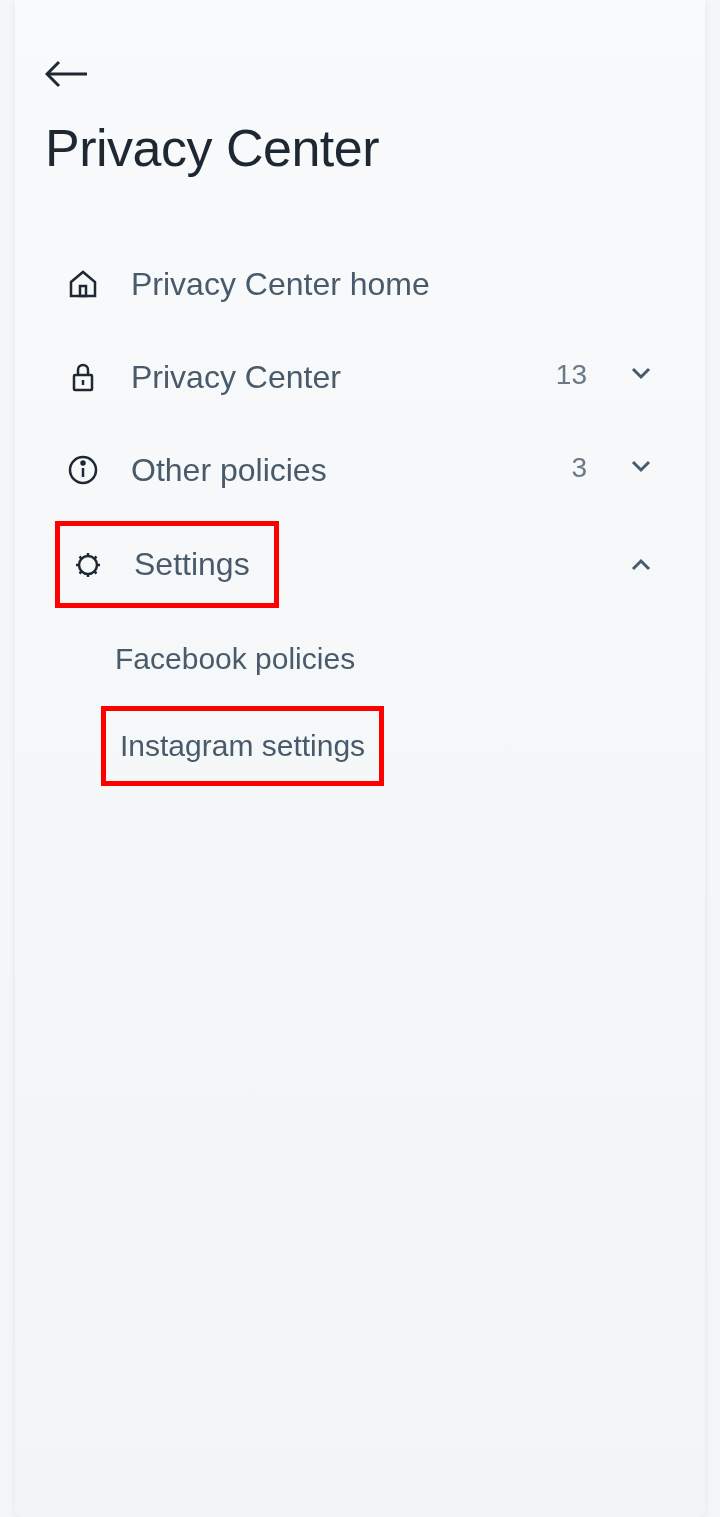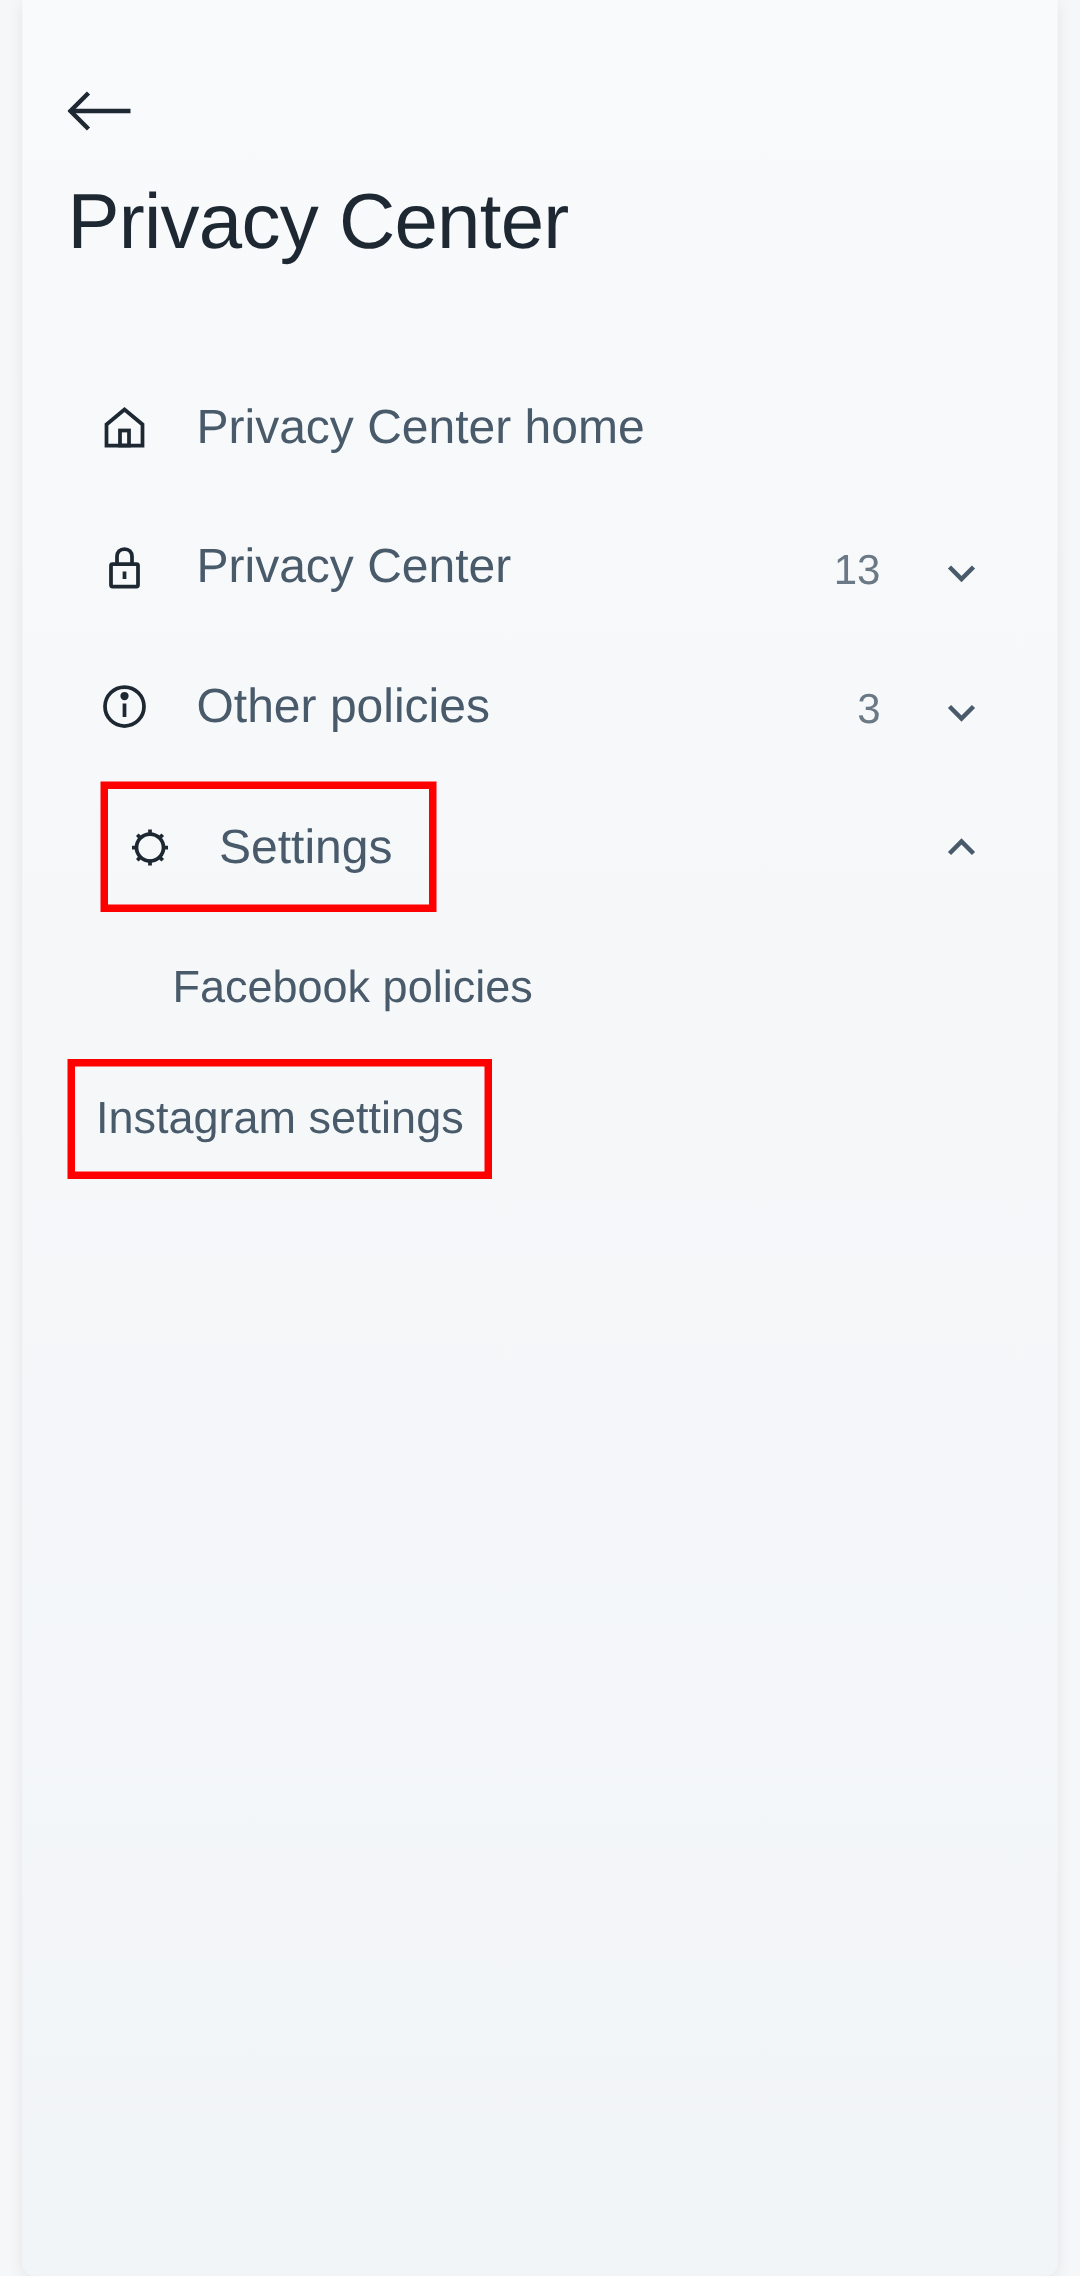--- a/index.html
+++ b/index.html
@@ -40,21 +40,21 @@
       color: #1e2833;
       padding: 0 30px 60px 30px;
       letter-spacing: -0.5px;
     }
     .nav-list {
       list-style: none;
       padding: 0 30px;
     }
     .nav-item {
       display: flex;
-      align-items: flex-end;
+      align-items: flex-start;
       padding: 28px 20px;
       gap: 30px;
       position: relative;
     }
     .nav-icon {
       width: 36px;
       height: 36px;
       display: flex;
       align-items: center;
       justify-content: center;
@@ -93,37 +93,38 @@
     }
     .sub-item {
       padding: 24px 20px 24px 70px;
       font-size: 30px;
       color: #495a6b;
     }
     .sub-highlight {
       border: 5px solid #ff0000;
       display: inline-block;
       padding: 18px 14px;
+      margin-left: 56px;
       margin-top: 6px;
     }
     .settings-row {
       display: flex;
       align-items: center;
       padding: 0 30px;
       position: relative;
       margin-top: 4px;
       margin-bottom: 10px;
     }
     .settings-box {
       border: 5px solid #ff0000;
       display: flex;
       align-items: center;
       padding: 20px 24px 20px 10px;
       gap: 28px;
-      margin-left: 22px;
+      margin-left: 10px;
     }
     .settings-chevron {
       margin-left: auto;
       margin-right: 20px;
     }
   </style>
 </head>
 <body>
 
 <div class="panel">

